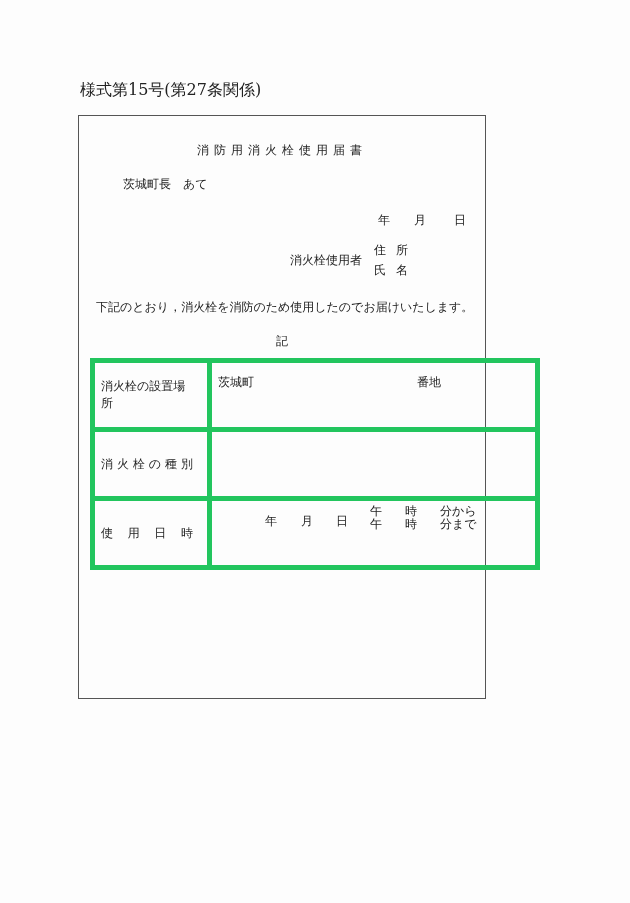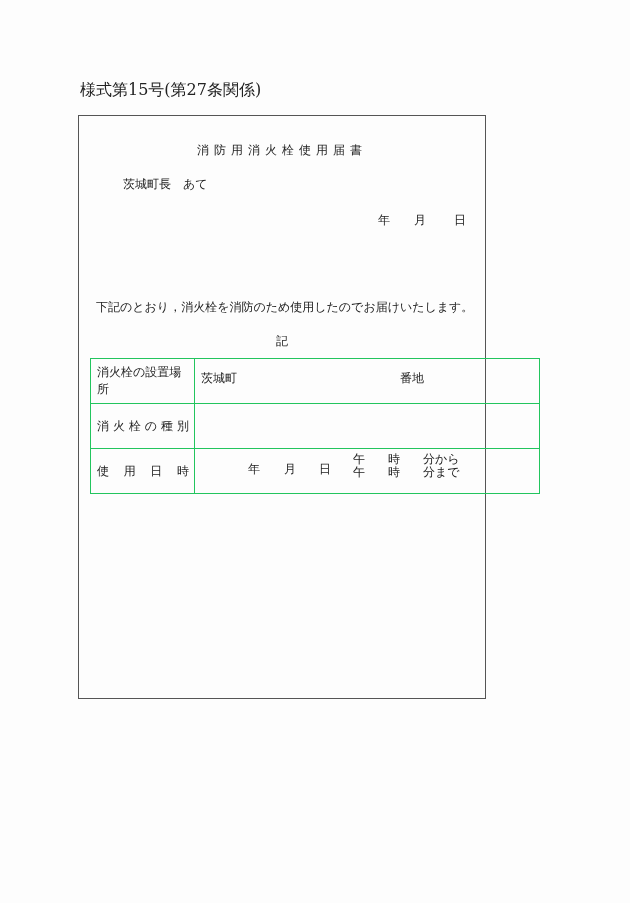--- a/index.html
+++ b/index.html
@@ -90,23 +90,23 @@
     }
     table.detail {
       position: absolute;
       left: 11px;
       top: 242px;
       width: 450px;
       border-collapse: collapse;
       font-size: 12px;
     }
     table.detail td {
-      border: 1px solid #22c55e;
+      border: 5px solid #22c55e;
       height: 36px;
-      padding: 4px;
+      padding: 14px;
       vertical-align: middle;
     }
     td.label-cell {
       width: 104px;
       padding-left: 6px !important;
       box-sizing: border-box;
     }
     .label-spaced {
       display: flex;
       justify-content: space-between;
@@ -151,20 +151,27 @@
   <div class="doc-title">消防用消火栓使用届書</div>
 
   <div class="addressee">茨城町長　あて</div>
 
   <div class="date-line">
     <span class="d-year">年</span>
     <span class="d-month">月</span>
     <span class="d-day">日</span>
   </div>
 
+  <div class="applicant">
+    <div class="applicant-label">消火栓使用者</div>
+    <div class="applicant-fields">
+      <div>住所</div>
+      <div>氏名</div>
+    </div>
+  </div>
 
   <div class="statement">下記のとおり，消火栓を消防のため使用したのでお届けいたします。</div>
 
   <div class="ki">記</div>
 
   <table class="detail">
     <tbody>
         <tr>
       <td class="label-cell">
         <span>消火栓の設置場所</span>

